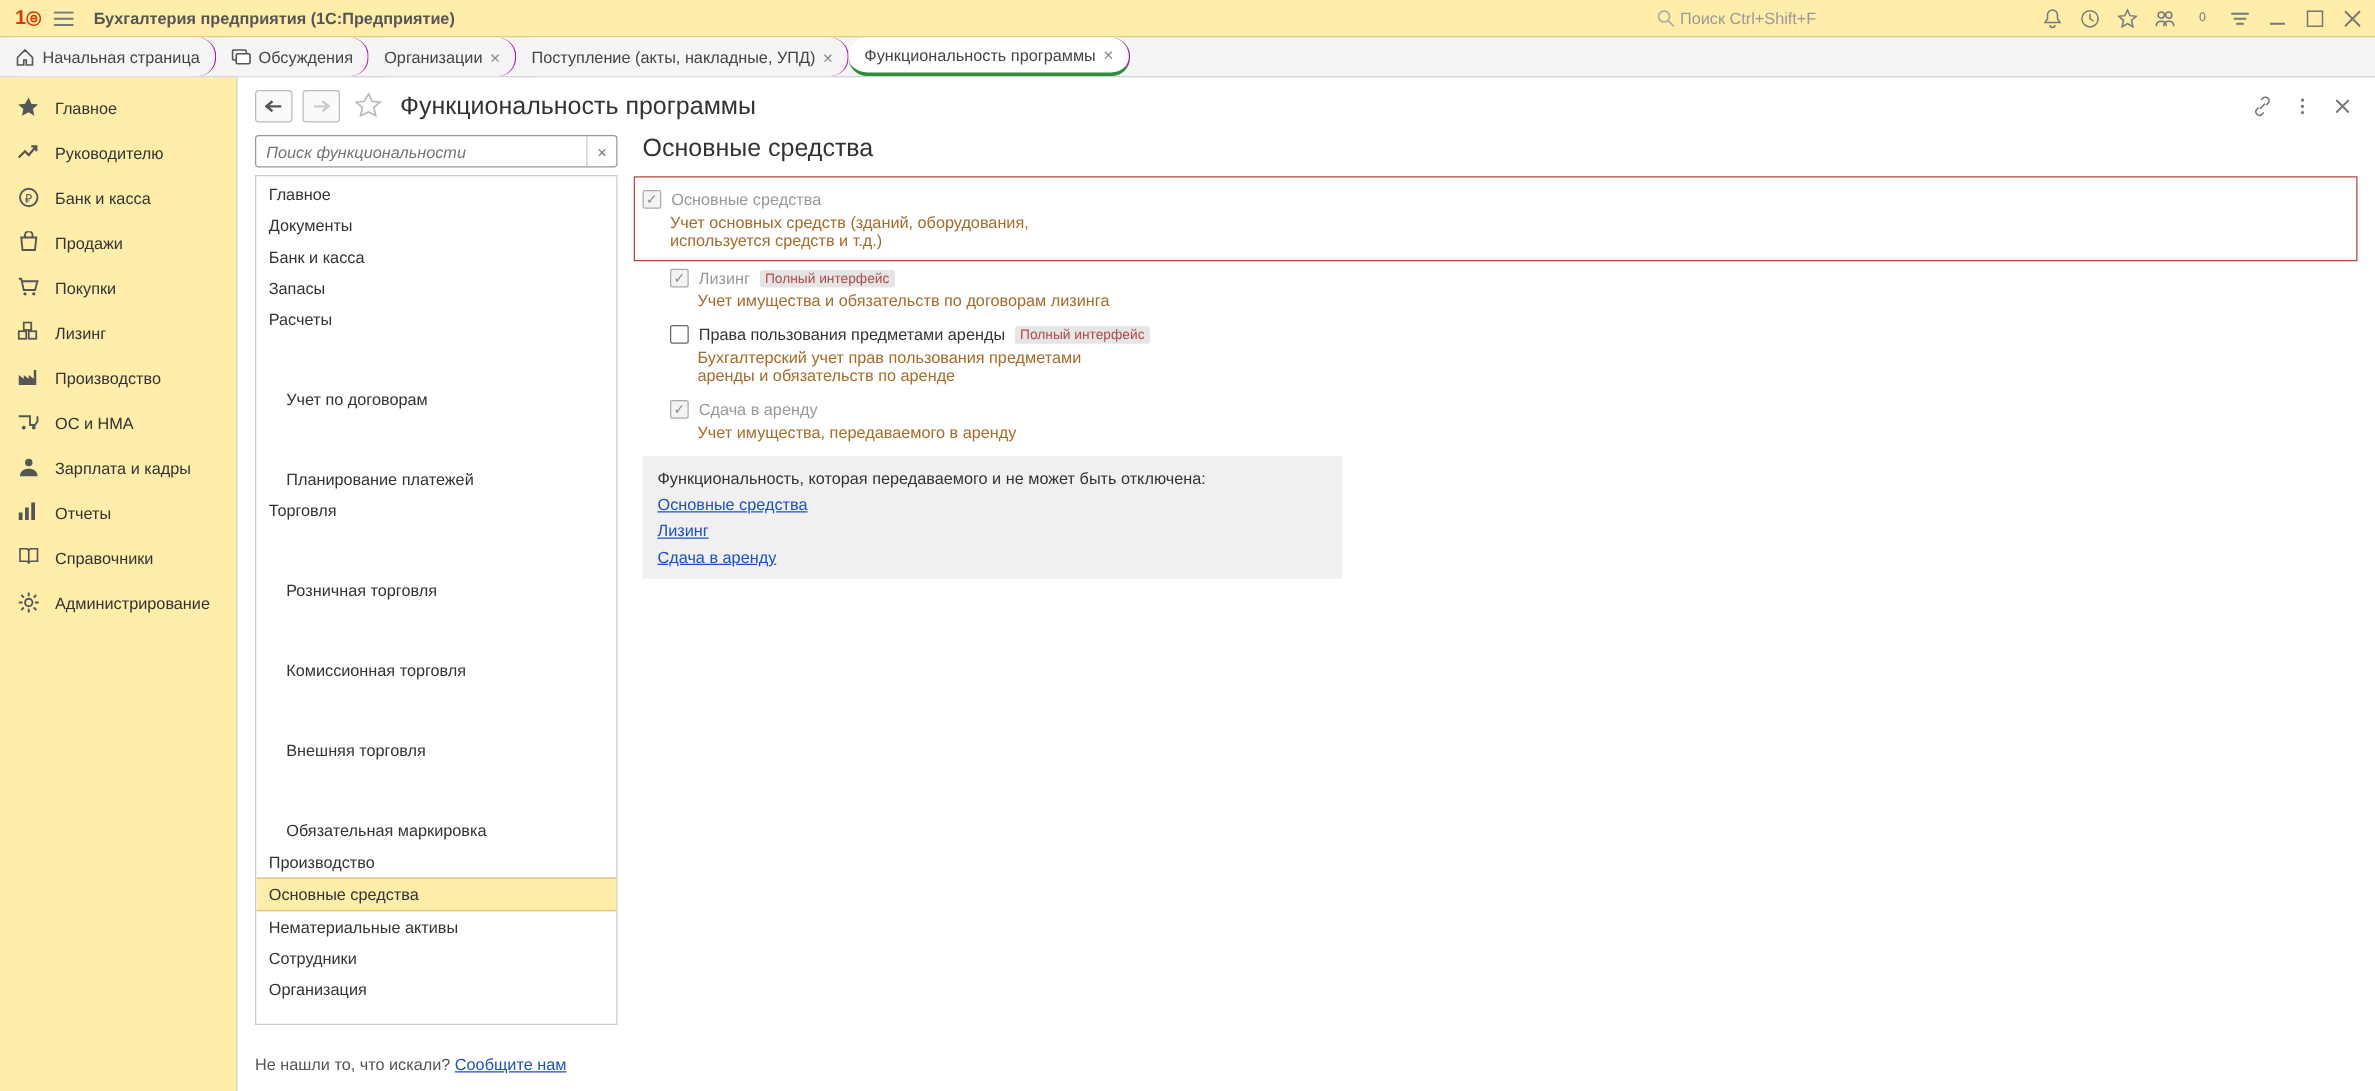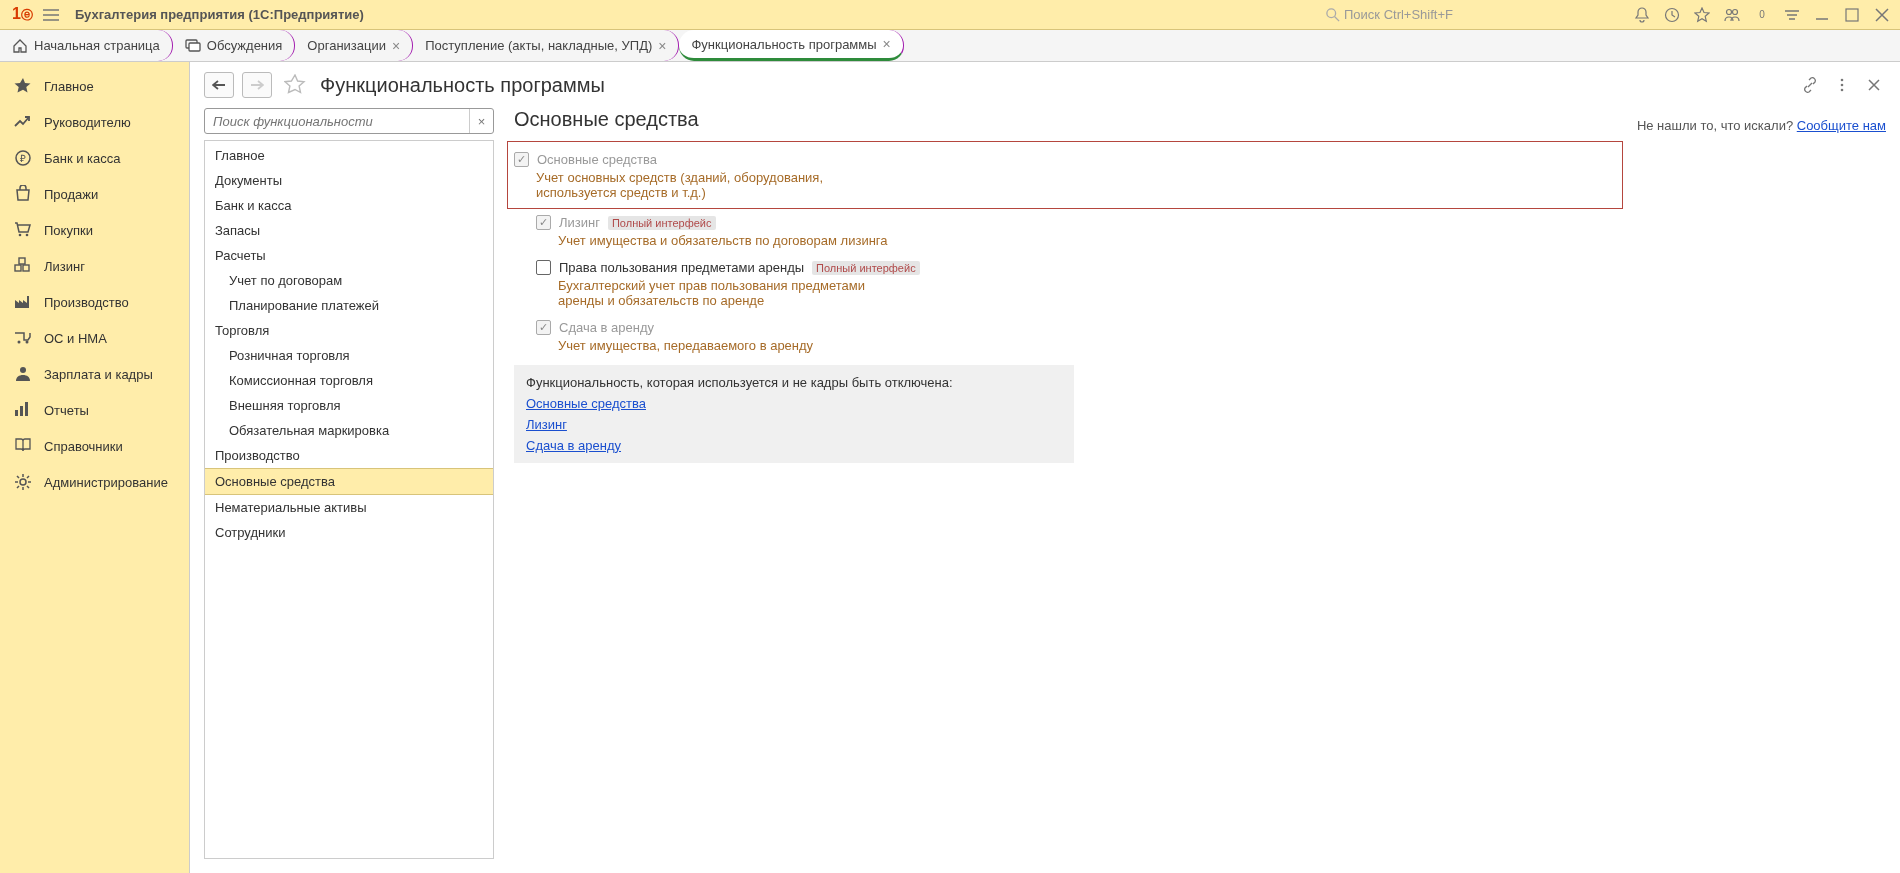--- a/index.html
+++ b/index.html
@@ -28,30 +28,30 @@
 .side-icon { width: 18px; height: 18px; color: #555; }
 
 .content { flex: 1; display: flex; flex-direction: column; background: #fff; }
 .content-header { display: flex; align-items: center; padding: 10px 14px; gap: 8px; }
 .nav-btn { width: 30px; height: 26px; border: 1px solid #bbb; background: #fafafa; display: flex; align-items: center; justify-content: center; cursor: pointer; border-radius: 3px; }
 .nav-btn.disabled { color: #ccc; }
 .star-icon { width: 22px; height: 22px; color: #bbb; cursor: pointer; margin-left: 4px; margin-right: 6px;}
 .page-title { font-size: 20px; color: #333; flex: 1; }
 .header-right-icons { display: flex; gap: 8px; }
 
-.content-body { flex: 1; display: flex; padding: 0 14px 14px 14px; gap: 14px; flex-direction: row;}
+.content-body { flex: 1; display: flex; padding: 0 14px 14px 14px; gap: 14px; flex-direction: column;}
 .content-inner { flex: 1; display: flex; gap: 14px; }
 
 .nav-col { width: 290px; display: flex; flex-direction: column; }
 .search-input-row { display: flex; border: 1px solid #999; border-radius: 3px; height: 26px; }
 .search-input-row input { flex: 1; border: none; outline: none; padding: 0 8px; font-size: 13px; font-style: italic; color: #888; background: transparent; }
 .search-clear { width: 24px; display: flex; align-items: center; justify-content: center; border-left: 1px solid #ccc; color: #777; cursor: pointer; }
 .nav-list { flex: 1; border: 1px solid #ccc; margin-top: 6px; overflow-y: auto; padding: 2px 0;}
 .nav-item { padding: 5px 10px; cursor: pointer; }
-.nav-item.sub { padding-left: 24px; }
+.nav-item.sub { padding-left: 24px; margin-top: 39px; }
 .nav-item.selected { background: #ffedaa; border-top:1px solid #d8c47a; border-bottom:1px solid #d8c47a;}
 
 .detail-col { flex: 1; padding: 0 0 0 6px; }
 .detail-title { font-size: 20px; color: #333; margin-bottom: 10px; }
 .opt-block { margin-bottom: 12px; padding-left: 0px; }
 .opt-block.highlighted { border: 1px solid #b5463e; padding: 10px 290px 8px 6px; margin-left:-7px; margin-bottom: 6px;}
 .opt-row { display: flex; align-items: center; gap: 8px; }
 .opt-check { width: 15px; height: 15px; border: 1px solid #aaa; border-radius: 2px; display: flex; align-items: center; justify-content: center; color: #888; font-size: 11px; background:#f3f3f3;}
 .opt-check.checked::after { content: "✓"; }
 .opt-label { color: #999; }
@@ -301,20 +301,21 @@
               <div class="nav-item sub">Планирование платежей</div>
               <div class="nav-item">Торговля</div>
               <div class="nav-item sub">Розничная торговля</div>
               <div class="nav-item sub">Комиссионная торговля</div>
               <div class="nav-item sub">Внешняя торговля</div>
               <div class="nav-item sub">Обязательная маркировка</div>
               <div class="nav-item">Производство</div>
               <div class="nav-item selected">Основные средства</div>
               <div class="nav-item">Нематериальные активы</div>
               <div class="nav-item">Сотрудники</div>
+              <div class="nav-item">Организация</div>
             </div>
         </div>
 
         <div class="detail-col">
           <div class="detail-title">Основные средства</div>
           <div id="options">
               <div class="opt-block highlighted">
                 <div class="opt-row">
                   <span class="opt-check checked"></span>
                   <span class="opt-label">Основные средства</span>
@@ -339,21 +340,21 @@
               </div>
               <div class="opt-block indent">
                 <div class="opt-row">
                   <span class="opt-check checked"></span>
                   <span class="opt-label">Сдача в аренду</span>
                 </div>
                 <div class="opt-desc">Учет имущества, передаваемого в аренду</div>
               </div>
             </div>
           <div class="info-box indent">
-            <span>Функциональность, которая используется и не кадры быть отключена:</span>
+            <span>Функциональность, которая передаваемого и не может быть отключена:</span>
             <div id="infolinks">
                 <a>Основные средства</a>
                 <a>Лизинг</a>
                 <a>Сдача в аренду</a>
               </div>
           </div>
         </div>
       </div>
       <div class="footer-note">
         <span>Не нашли то, что искали?  </span>

